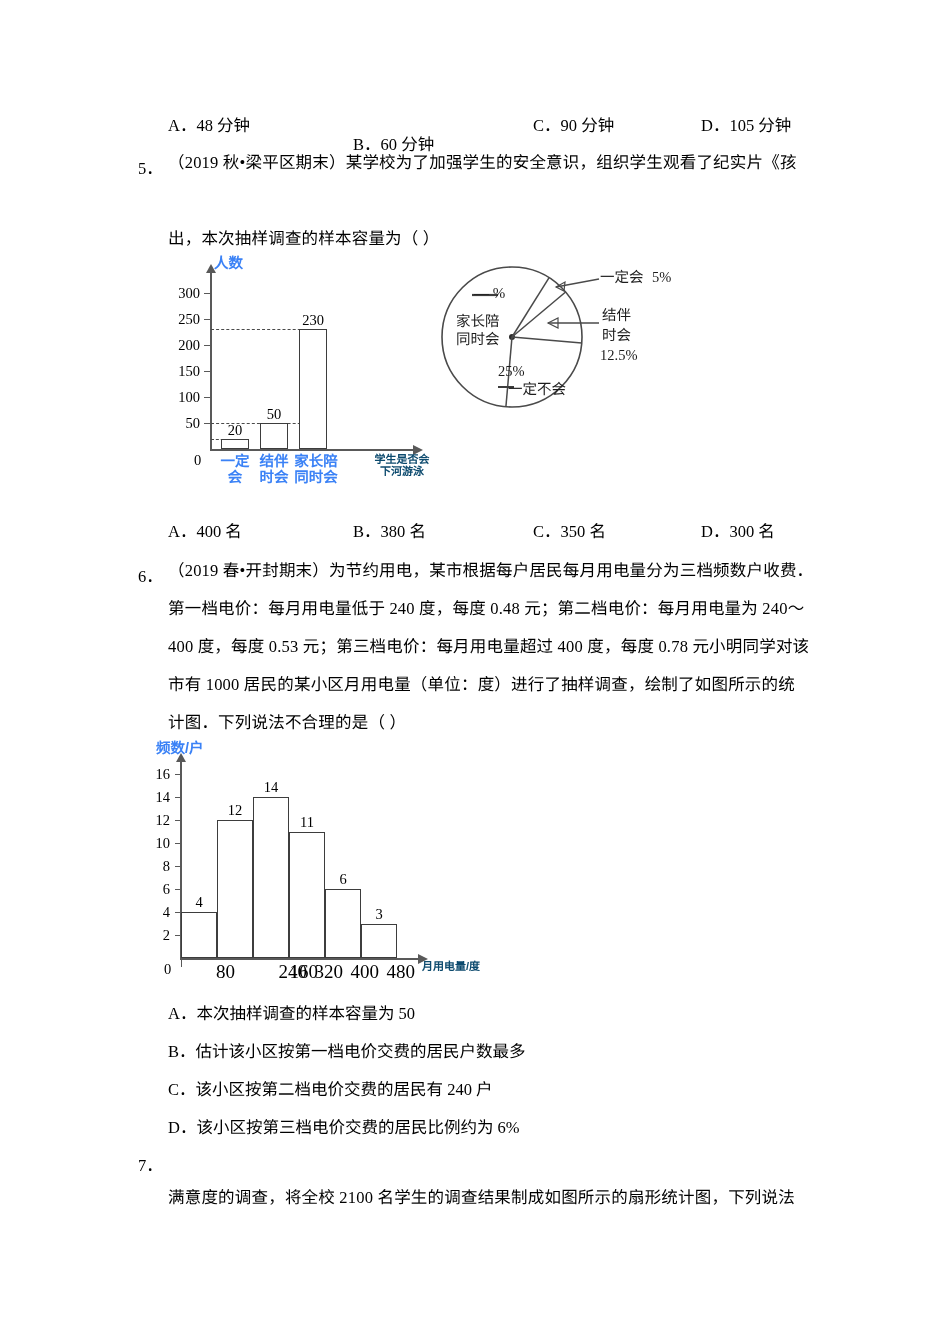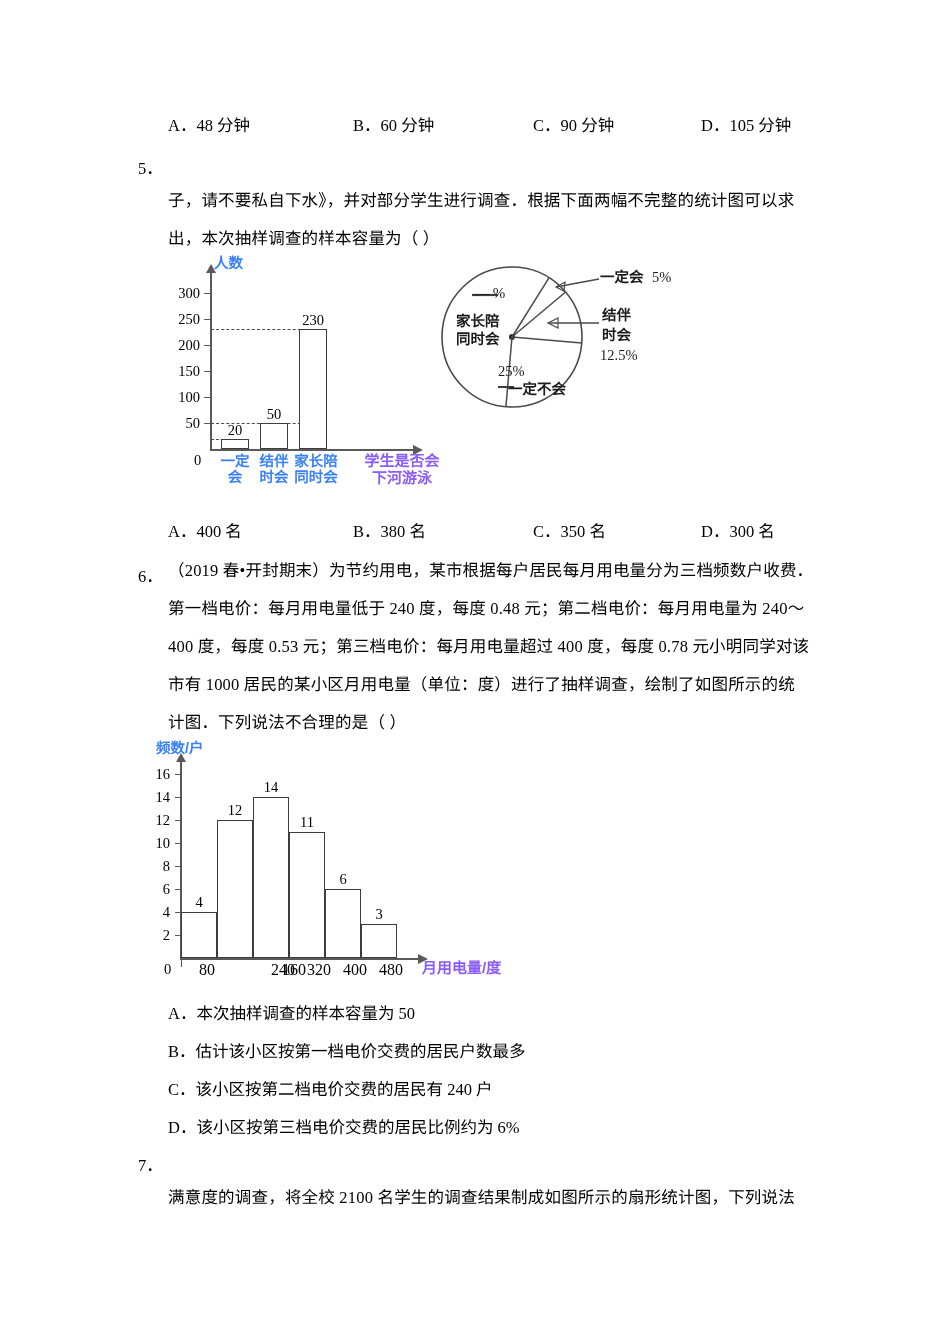--- a/index.html
+++ b/index.html
@@ -95,24 +95,24 @@
     position: absolute;
     font-size: 14.5px;
     text-align: center;
     line-height: 1.12;
     font-family: Liberation Sans, sans-serif;
     font-weight: 600;
     color: #3b82f6;
   }
   .axis-name {
     position: absolute;
-    font-size: 15px;
+    font-size: 11px;
     font-family: "Liberation Sans", sans-serif;
     font-weight: 600;
-    color: #8b5cf6;
+    color: #0c4a6e;
     line-height: 1.12;
     text-align: center;
   }
   .zero-label {
     position: absolute;
     font-size: 14.5px;
   }
   .arrow-up {
     position: absolute;
     width: 0; height: 0;
@@ -128,21 +128,21 @@
     border-left: 10px solid #595959;
   }
 
   
   .pie-wrap { position: absolute; }
   .pie-label {
     position: absolute;
     font-size: 14.5px;
     line-height: 1.12;
     font-family: "Liberation Sans", sans-serif;
-    font-weight: 700;
+    font-weight: 400;
     color: #1c1c1c;
     white-space: nowrap;
   }
   .pie-label.serif {
     font-family: "Liberation Serif", serif;
     font-weight: 400;
   }
 
   
   .hist-bar {
@@ -151,46 +151,46 @@
     background: #ffffff;
     box-sizing: border-box;
   }
   .hist-value {
     position: absolute;
     font-size: 14.5px;
     text-align: center;
   }
   .xtick-label {
     position: absolute;
-    font-size: 16px;
-    text-align: left;
+    font-size: 19px;
+    text-align: right;
   }
 </style>
 </head>
 <body>
 
 <div class="page">
 
   <div class="opt-row" style="top:112px;">
     <span style="width:185px;">
       <span>A．</span><span>48 分钟</span>
     </span>
-    <span style="width:180px;">
+    <span style="width:180px;margin-top:19px;">
       <span>B．</span><span>60 分钟</span>
     </span>
     <span style="width:168px;">
       <span>C．</span><span>90 分钟</span>
     </span>
     <span>
       <span>D．</span><span>105 分钟</span>
     </span>
   </div>
 
   <div class="q-num" style="left:138px; top:155px;">5．</div>
-  <div class="qline" style="left:168px; top:193px;">子，请不要私自下水》，并对部分学生进行调查．根据下面两幅不完整的统计图可以求</div>
+  <div class="qline" style="left:168px; top:155px;">（2019 秋•梁平区期末）某学校为了加强学生的安全意识，组织学生观看了纪实片《孩</div>
   <div class="qline" style="left:168px; top:231px;">出，本次抽样调查的样本容量为（      ）</div>
 
   <div class="fig" style="left:170px; top:255px; width:290px; height:240px;">
 
     <div class="axis-line vline" style="left:40px; top:18px; height:177px;"></div>
     <div class="arrow-up" style="left:36px; top:9px;"></div>
     <div class="cat-label" style="left:44px; top:0px; width:50px; text-align:left;">人数</div>
 
     <div class="axis-line hline" style="left:40px; top:194px; width:205px;"></div>
     <div class="arrow-right" style="left:243px; top:190px;"></div>

